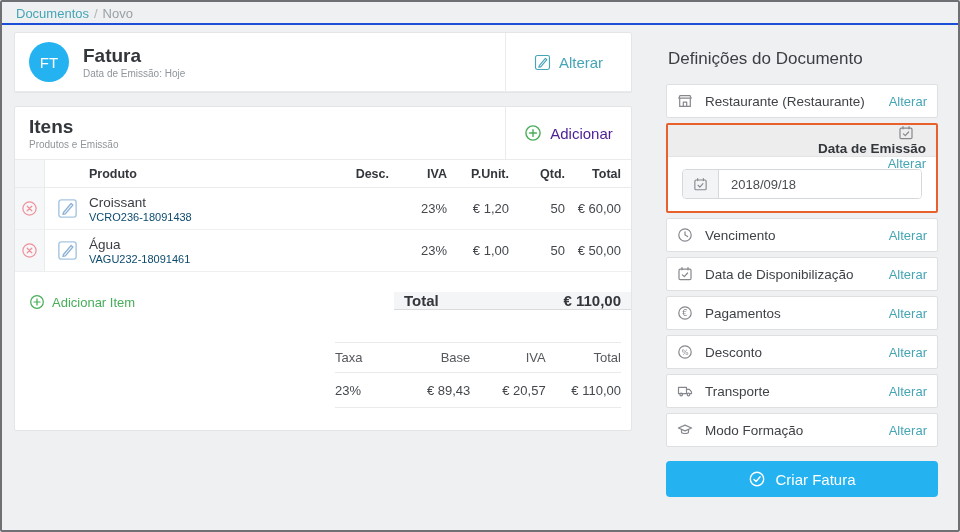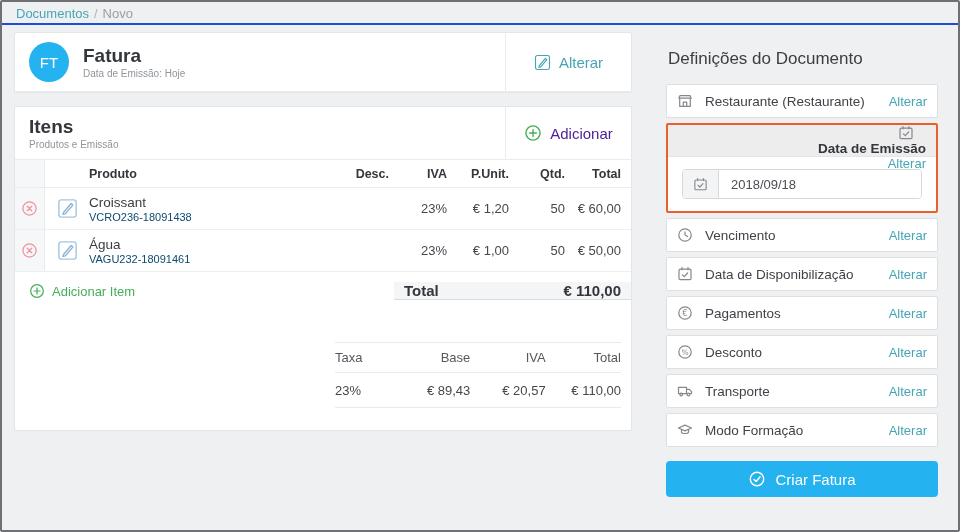--- a/index.html
+++ b/index.html
@@ -66,21 +66,21 @@
   .c-del  { width:30px; align-self:stretch; background:#f6f7f8; border-right:1px solid #e9ebed; display:flex; align-items:center; justify-content:center; }
   .c-edit { width:44px; display:flex; align-items:center; justify-content:center; }
   .c-prod { flex:1; }
   .c-num  { text-align:right; }
   .c-desc { width:58px; } .c-iva { width:58px; } .c-punit { width:62px; }
   .c-qtd  { width:56px; } .c-total { width:66px; padding-right:10px; }
   .prod-name { font-size:13.5px; color:#3a3d42; }
   .prod-code { font-size:11px; color:#0c4a6e; margin-top:1px; }
   .icon-btn { background:none; border:none; cursor:pointer; padding:2px; display:flex; }
 
-  .total-row { display:flex; align-items:center; height:38px; }
+  .total-row { display:flex; align-items:flex-end; height:38px; }
   .add-item { flex:1; display:flex; align-items:center; gap:7px; padding-left:14px; font-size:13px; color:#47ad58; cursor:pointer; background:none; border:none; font-family:inherit; }
   .total-band {
     width:237px; background:#f4f5f6; border-bottom:1px solid #d9dbdd;
     display:flex; align-items:center; justify-content:space-between; padding:0 10px;
   }
   .total-band .tl { font-size:15px; font-weight:bold; color:#33363b; }
   .total-band .tv { font-size:15px; font-weight:bold; color:#33363b; }
 
   .tax-table { margin: 32px 10px 22px 320px; font-size:13px; }
   .tax-row { display:flex; height:30px; align-items:center; border-top:1px solid #e8eaec; color:#55585d; }

